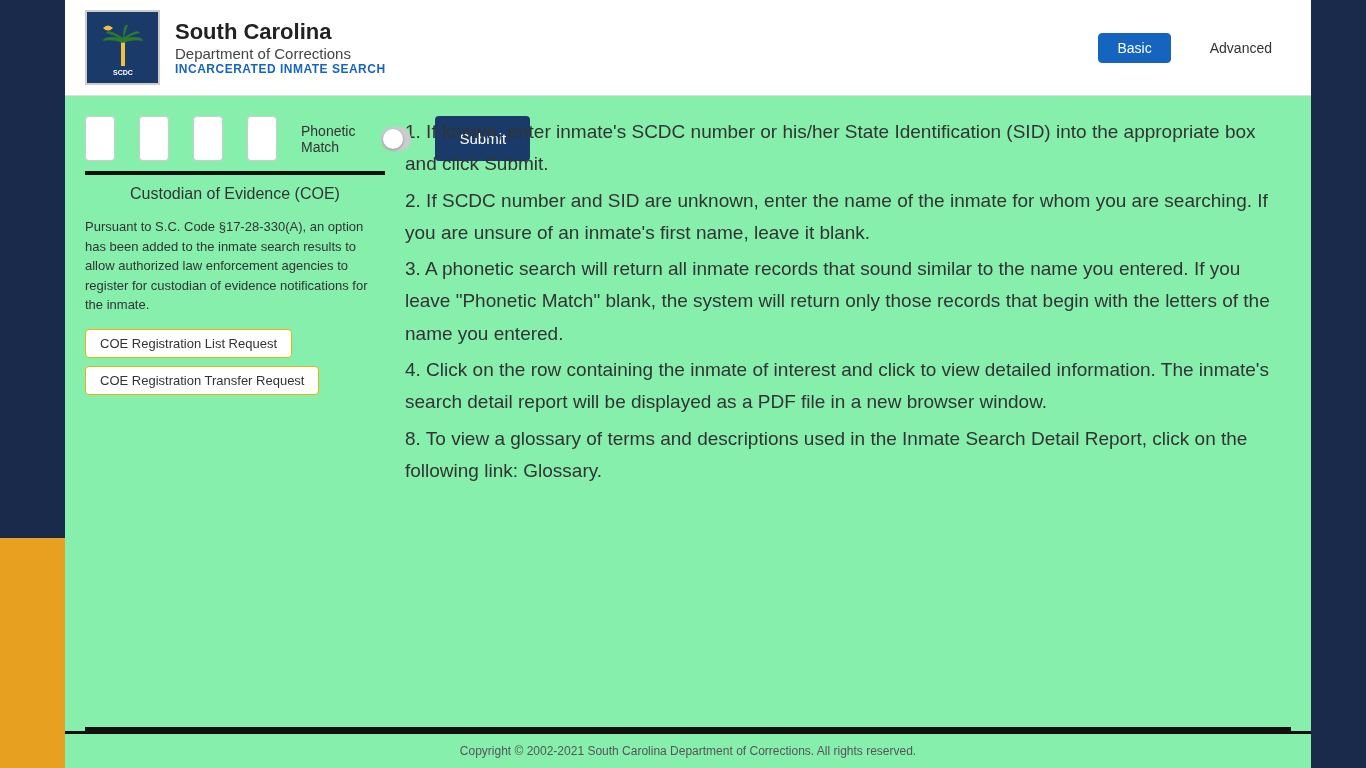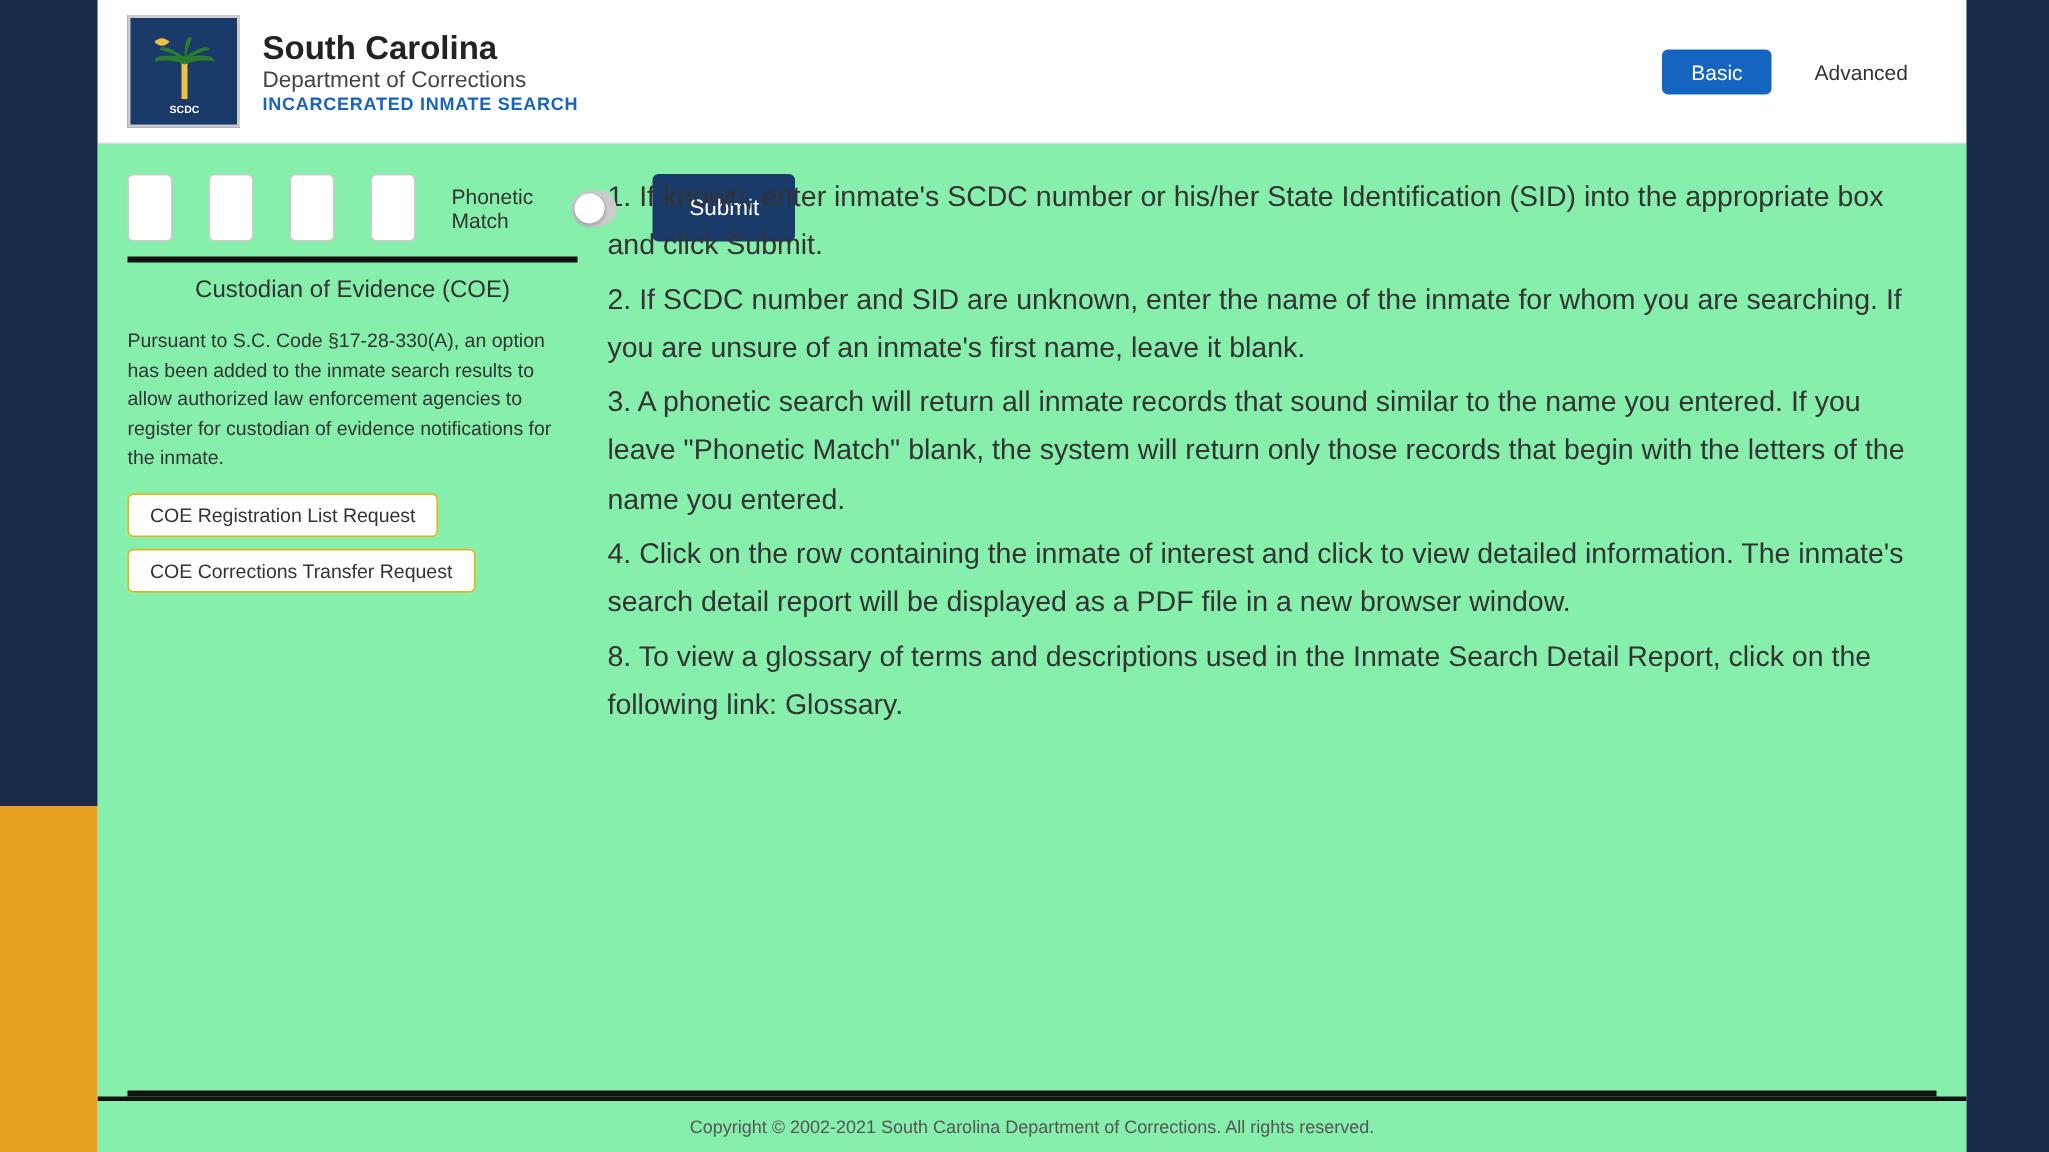--- a/index.html
+++ b/index.html
@@ -80,21 +80,21 @@
 
     .header-tagline {
       font-size: 12px;
       color: #1565c0;
       font-weight: bold;
       letter-spacing: 0.5px;
     }
 
     .header-tabs {
       display: flex;
-      gap: 10px;
+      gap: 20px;
       align-items: center;
     }
 
     .tab-btn {
       padding: 6px 18px;
       border-radius: 4px;
       cursor: pointer;
       font-size: 14px;
       border: 1px solid #ccc;
     }
@@ -325,21 +325,21 @@
         </div>
 
         <button class="submit-btn">Submit</button>
       </div>
 
       <div class="coe-section">
         <div class="coe-title">Custodian of Evidence (COE)</div>
         <div class="coe-description">Pursuant to S.C. Code §17-28-330(A), an option has been added to the inmate search results to allow authorized law enforcement agencies to register for custodian of evidence notifications for the inmate.</div>
         <div class="coe-buttons">
           <button class="coe-btn">COE Registration List Request</button>
-          <button class="coe-btn">COE Corrections Transfer Request</button>
+          <button class="coe-btn">COE Registration Transfer Request</button>
         </div>
       </div>
     </div>
 
     <div class="instructions-panel">
       <p>1. If known, enter inmate's SCDC number or his/her State Identification (SID) into the appropriate box and click Submit.</p>
       <p>2. If SCDC number and SID are unknown, enter the name of the inmate for whom you are searching. If you are unsure of an inmate's first name, leave it blank.</p>
       <p>3. A phonetic search will return all inmate records that sound similar to the name you entered. If you leave "Phonetic Match" blank, the system will return only those records that begin with the letters of the name you entered.</p>
       <p>4. Click on the row containing the inmate of interest and click to view detailed information. The inmate's search detail report will be displayed as a PDF file in a new browser window.</p>
       <p>8. To view a glossary of terms and descriptions used in the Inmate Search Detail Report, click on the following link: Glossary.</p>

